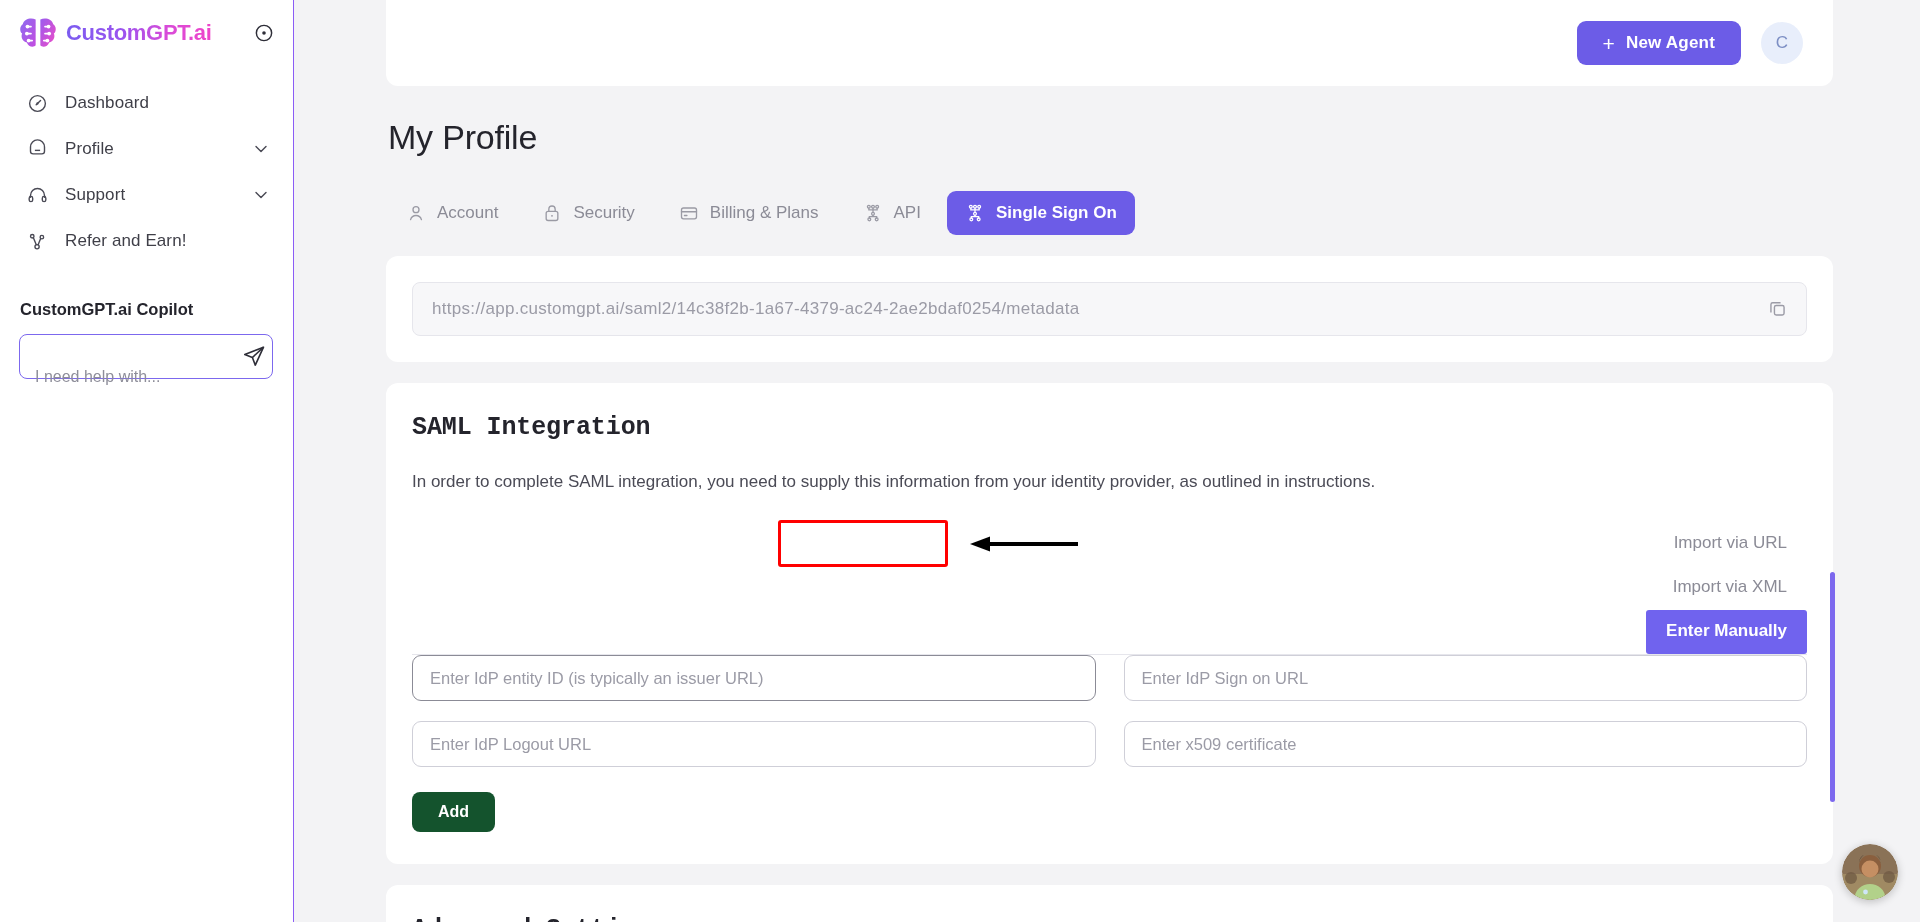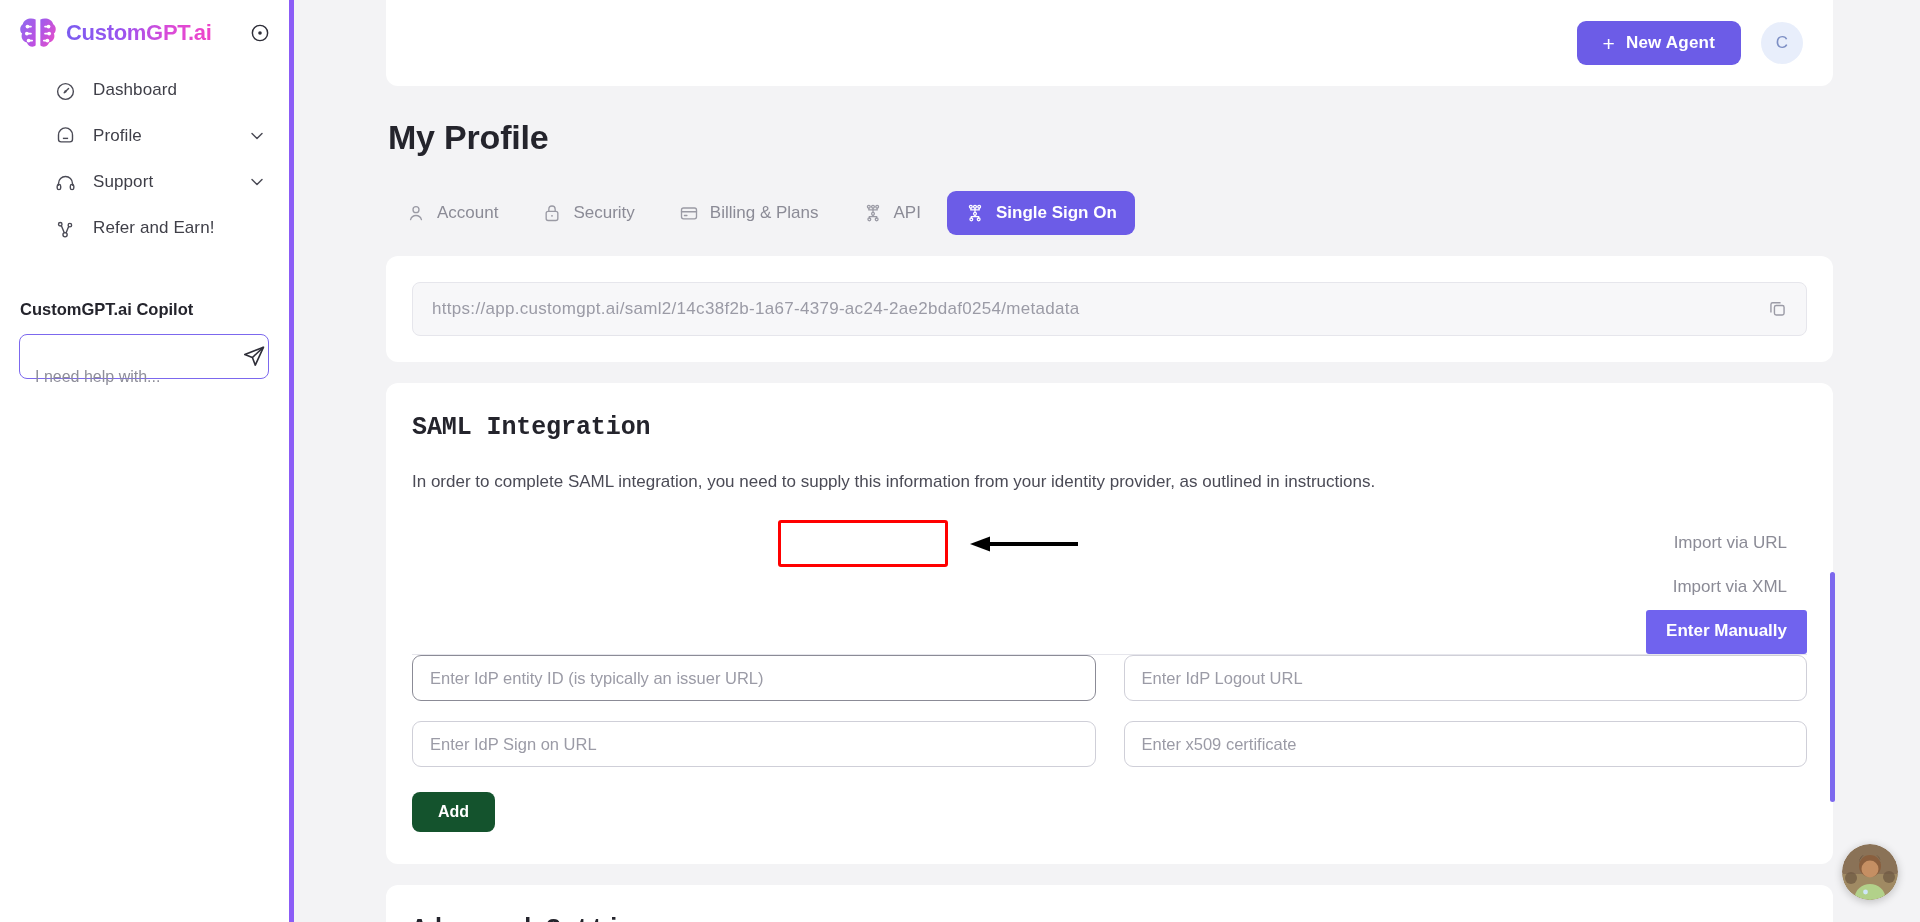--- a/index.html
+++ b/index.html
@@ -8,21 +8,21 @@
     font-family: "Liberation Sans", sans-serif;
     background: #f3f3f5;
     overflow: hidden;
   }
   .app { display: flex; width: 1920px; height: 922px; position: relative; }
 
   
   .sidebar {
     width: 294px; height: 922px;
     background: #ffffff;
-    border-right: 5px solid #8b5cf6;
+    border-right: 1px solid #8b5cf6;
     flex: 0 0 294px;
     position: relative;
   }
   .brand-row {
     display: flex; align-items: center;
     height: 66px; padding: 0 18px 0 19px;
   }
   .brand-logo { width: 38px; height: 34px; flex: 0 0 38px; }
   .brand-text {
     font-size: 22px; font-weight: bold; letter-spacing: -0.3px;
@@ -31,24 +31,23 @@
     -webkit-background-clip: text; background-clip: text; color: transparent;
     white-space: nowrap;
   }
   .collapse-btn {
     margin-left: auto; width: 22px; height: 22px;
     display: flex; align-items: center; justify-content: center;
     cursor: pointer;
   }
   .nav { margin-top: 14px; }
   .nav-item {
-    display: flex; 
+    display: flex; align-items: center;
     height: 46px; padding: 0 22px 0 26px;
     cursor: pointer;
-    margin-left: 28px;
   }
   .nav-ico {
     width: 22px; height: 22px; flex: 0 0 22px;
     display: flex; align-items: center; justify-content: center;
     color: #4a4a55;
   }
   .nav-label {
     margin-left: 17px; font-size: 17px; color: #3f3f48; letter-spacing: 0.1px;
   }
   .nav-chev { margin-left: auto; color: #4a4a55; display:flex; }
@@ -104,21 +103,21 @@
   }
   .plus-ico { font-size: 21px; font-weight: normal; line-height: 1; }
   .avatar {
     margin-left: 20px; width: 42px; height: 42px; border-radius: 50%;
     background: #e8eefb; color: #7d8fc4;
     display: flex; align-items: center; justify-content: center;
     font-size: 17px; cursor: pointer;
   }
 
   .page-title {
-    font-size: 34px; font-weight: bold; color: #24242c;
+    font-size: 34px; font-weight: normal; color: #24242c;
     margin: 32px 0 0 2px; letter-spacing: -0.2px;
   }
 
   .tabs {
     display: flex; align-items: center; gap: 8px;
     margin-top: 34px; margin-left: 2px;
   }
   .tab {
     display: flex; align-items: center; gap: 11px;
     height: 44px; padding: 0 18px; border-radius: 9px;
@@ -443,22 +442,22 @@
           <div class="annot-arrow" style="left:548px; top:12px; width:120px; height:20px;">
             <svg viewBox="0 0 120 20" width="120" height="20">
               <path d="M118 10 H26" stroke="#000" stroke-width="4"></path>
               <path d="M10 10 L30 2.5 L30 17.5 Z" fill="#000"></path>
             </svg>
           </div>
         </div>
 
         <div class="form-grid">
           <input class="tb focused" type="text" placeholder="Enter IdP entity ID (is typically an issuer URL)" style="">
+          <input class="tb" type="text" placeholder="Enter IdP Sign on URL" style="">
           <input class="tb" type="text" placeholder="Enter IdP Logout URL" style="">
-          <input class="tb" type="text" placeholder="Enter IdP Sign on URL" style="">
           <input class="tb" type="text" placeholder="Enter x509 certificate" style="">
         </div>
 
         <button class="add-btn">Add</button>
       </div>
 
       <div class="card" style="padding:30px 26px 60px 26px;">
         <div class="section-title">Advanced Settings</div>
         <div style="margin-top:28px; text-align:center; font-size:27px; font-weight:bold; color:#24242c;">Advanced settings will be available</div>
       </div>

